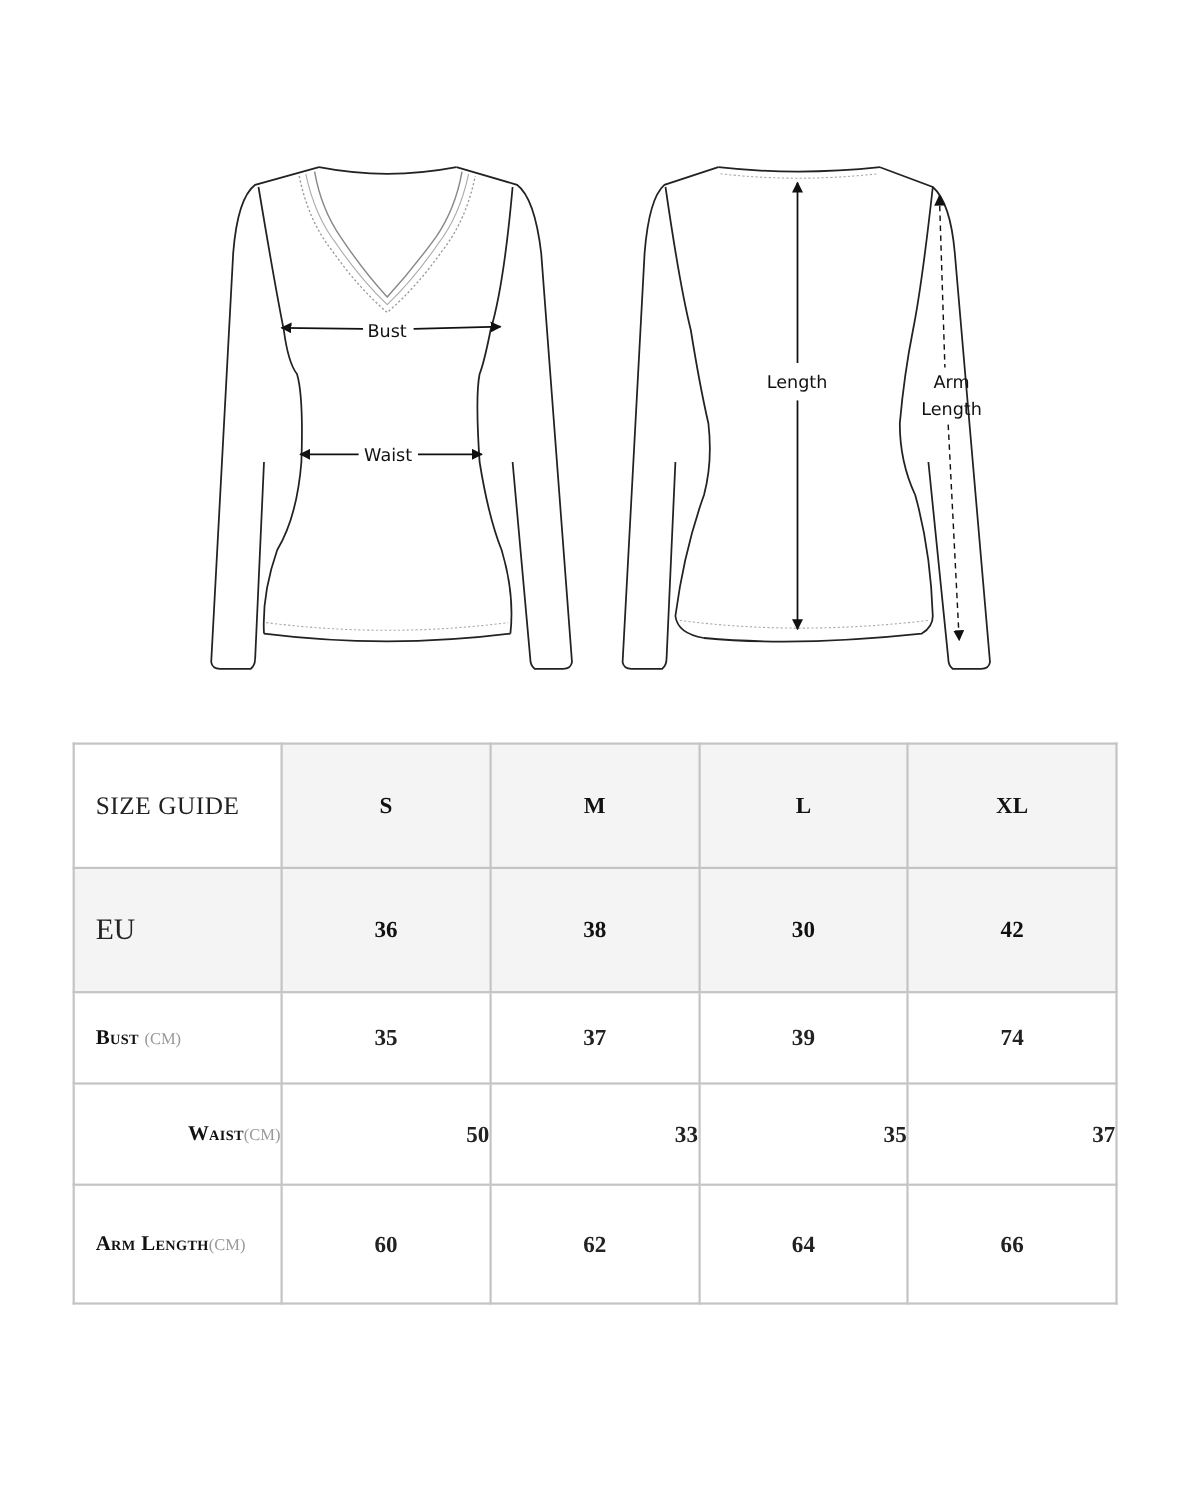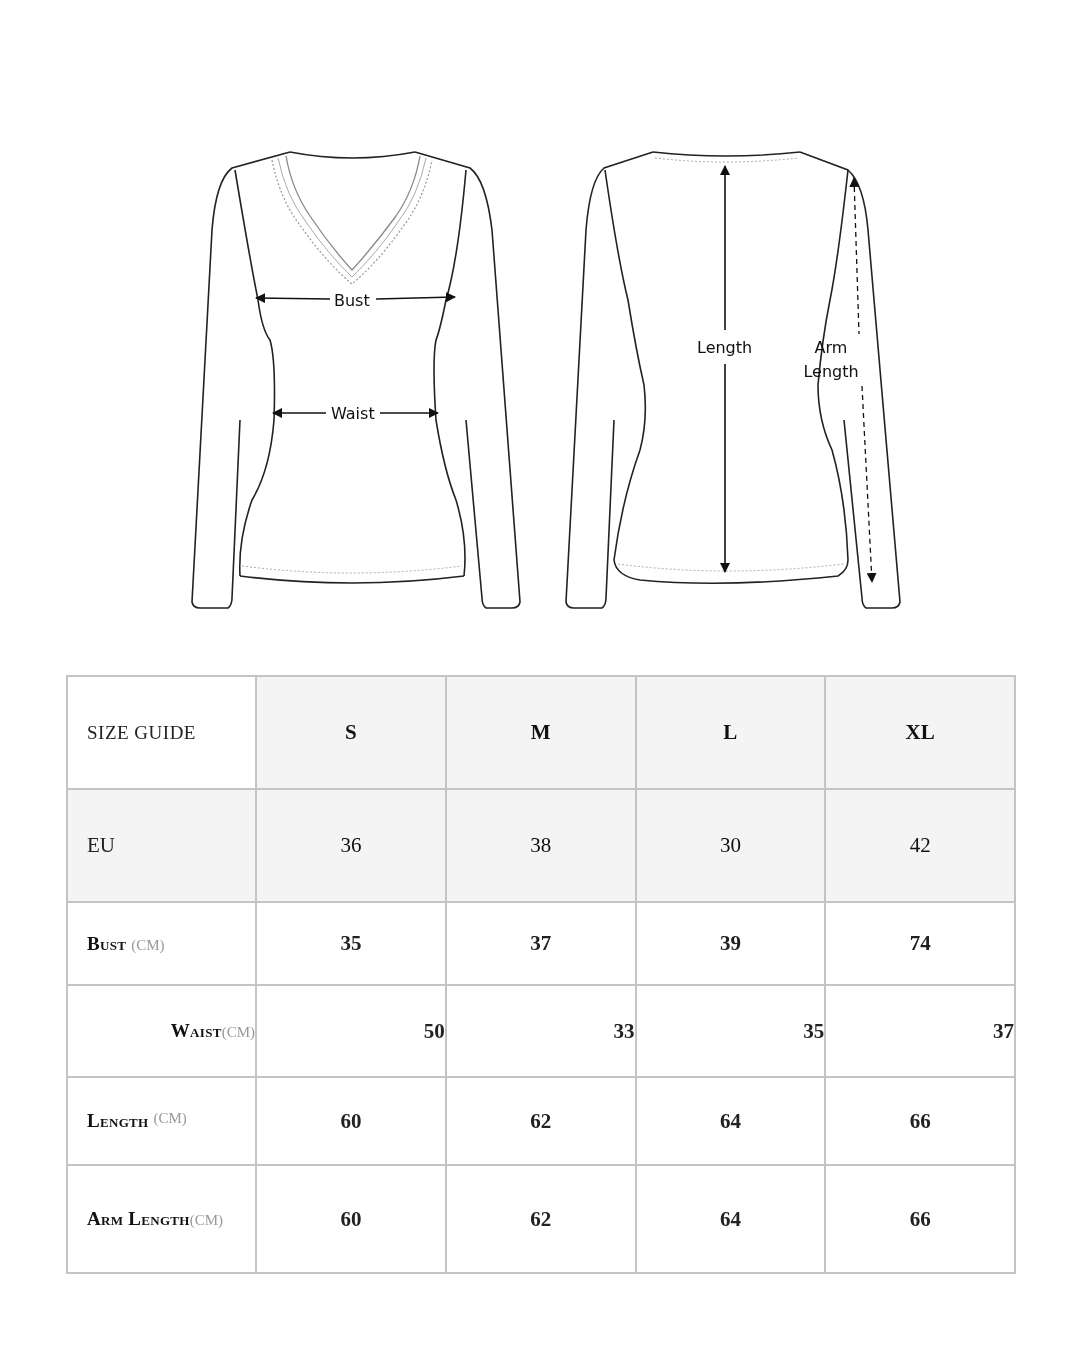--- a/index.html
+++ b/index.html
@@ -15,24 +15,24 @@
   table.sg col.cx { width: 189.75px; }
   tr.hdr td { height: 111px; }
   tr.eu td { height: 111px; background: #f4f4f4; }
   tr.r-bust td { height: 81px; }
   tr.r-waist td { height: 90px; text-align: right; }
   tr.r-length td { height: 86px; }
   tr.r-arm td { height: 106px; }
   tr.hdr td.sz { background: #f4f4f4; }
   td.rowlabel { padding-left: 19px !important; text-align: left; }
   td.val { text-align: center; }
-  .hdr-title { font-family: "Liberation Serif", serif; font-size: 19px; letter-spacing: 0.5px; color: #222; }
+  .hdr-title { font-family: "Liberation Serif", serif; font-size: 23px; letter-spacing: 0.5px; color: #222; }
   .sz-label { font-family: "Liberation Serif", serif; font-weight: bold; font-size: 21px; }
-  .eu-label { font-family: "Liberation Serif", serif; font-size: 21px; color: #222; }
-  .eu-val { font-family: "Liberation Serif", serif; font-weight: normal; font-size: 21px; text-align: center; }
+  .eu-label { font-family: "Liberation Serif", serif; font-size: 27px; color: #222; }
+  .eu-val { font-family: "Liberation Serif", serif; font-weight: bold; font-size: 21px; text-align: center; }
   .m-name { font-family: "Liberation Serif", serif; font-weight: bold; font-size: 19px; font-variant: small-caps; letter-spacing: 0.3px; }
   .m-unit { font-family: "Liberation Serif", serif; font-size: 15px; color: #999; font-variant: small-caps; }
   .m-val { font-family: "Liberation Serif", serif; font-size: 21px; color: #222; font-weight: bold; }
 </style>
 </head>
 <body>
 
 <div class="illus">
   <svg width="1080" height="640" viewBox="0 0 1080 640" xmlns="http://www.w3.org/2000/svg">
     <defs>
@@ -85,21 +85,21 @@
     <line x1="725" y1="166" x2="725" y2="330" stroke="#111" stroke-width="1.6" marker-start="url(#ahs)"></line>
     <line x1="725" y1="364" x2="725" y2="572" stroke="#111" stroke-width="1.6" marker-end="url(#ah)"></line>
 
     <line x1="854" y1="178" x2="859" y2="334" stroke="#111" stroke-width="1.3" stroke-dasharray="5,4" marker-start="url(#ahs)"></line>
     <line x1="862" y1="386" x2="872" y2="582" stroke="#111" stroke-width="1.3" stroke-dasharray="5,4" marker-end="url(#ah)"></line>
   </svg>
 
   <div class="lbl" style="left:331px; top:292px;">Bust</div>
   <div class="lbl" style="left:328px; top:405px;">Waist</div>
   <div class="lbl" style="left:694px; top:339px;">Length</div>
-  <div class="lbl arm" style="left:796px; top:336px; width:64px;">
+  <div class="lbl arm" style="left:830px; top:336px; width:64px;">
     <div>Arm</div>
     <div>Length</div>
   </div>
 </div>
 
 <table class="sg">
   <colgroup>
       <col class="c0">
       <col class="cx">
       <col class="cx">
@@ -128,27 +128,20 @@
     <td class="val"><span class="m-val">39</span></td>
     <td class="val"><span class="m-val">74</span></td>
   </tr>
   <tr class="r-waist">
     <td class="rowlabel"><span class="m-name">Waist</span><span class="m-unit">(CM)</span></td>
     <td class="val"><span class="m-val">50</span></td>
     <td class="val"><span class="m-val">33</span></td>
     <td class="val"><span class="m-val">35</span></td>
     <td class="val"><span class="m-val">37</span></td>
   </tr>
-  <tr class="r-length">
-    <td class="rowlabel"><span class="m-name">Length</span> <span class="m-unit" style="vertical-align: 4px;">(CM)</span></td>
-    <td class="val"><span class="m-val">60</span></td>
-    <td class="val"><span class="m-val">62</span></td>
-    <td class="val"><span class="m-val">64</span></td>
-    <td class="val"><span class="m-val">66</span></td>
-  </tr>
   <tr class="r-arm">
     <td class="rowlabel"><span class="m-name">Arm Length</span><span class="m-unit">(CM)</span></td>
     <td class="val"><span class="m-val">60</span></td>
     <td class="val"><span class="m-val">62</span></td>
     <td class="val"><span class="m-val">64</span></td>
     <td class="val"><span class="m-val">66</span></td>
   </tr>
 </tbody>
   </table>
 

